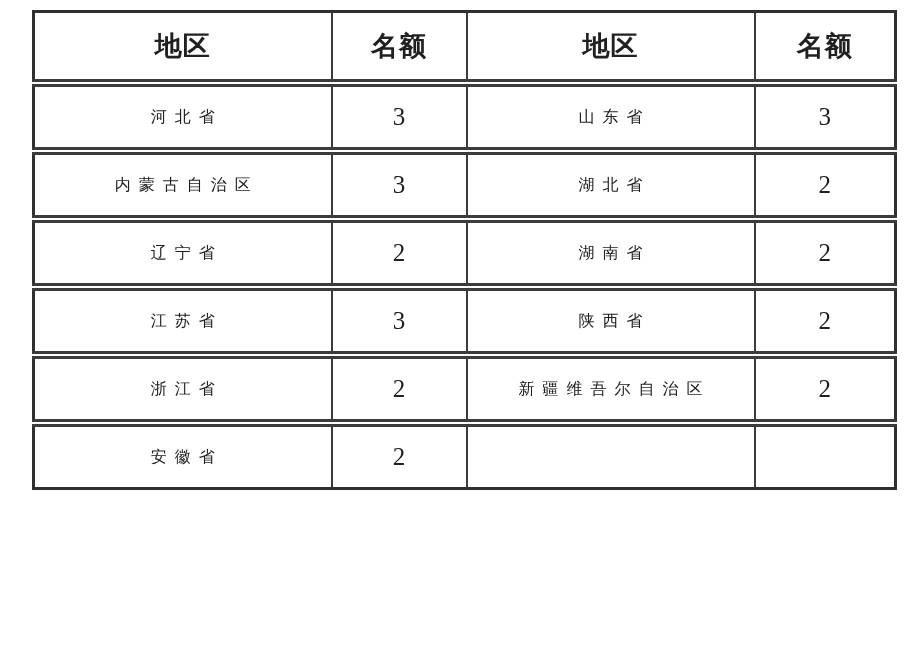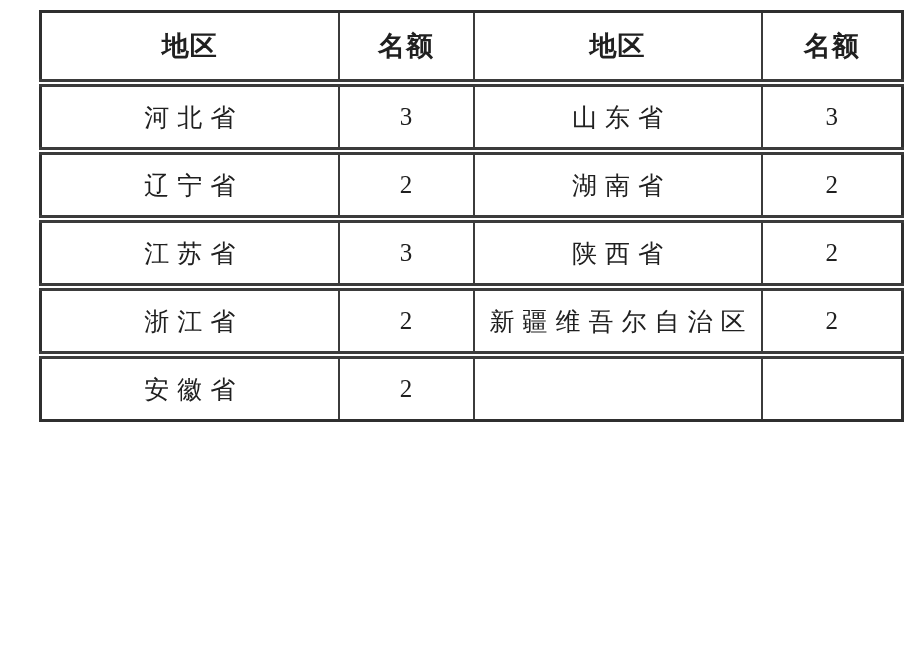--- a/index.html
+++ b/index.html
@@ -10,21 +10,21 @@
   .page {
     position: relative;
     width: 907px;
     height: 648px;
     background: #ffffff;
     overflow: hidden;
     font-family: "Liberation Serif", "DejaVu Serif", serif;
   }
   table.quota-table {
     position: absolute;
-    left: 39px;
+    left: 32px;
     top: 10px;
     width: 862px;
     border-collapse: collapse;
     table-layout: fixed;
     background: #ffffff;
     border: 3px solid #2f2f2f;
   }
   th, td {
     border-left: 2px solid #3b3b3b;
     border-right: 2px solid #3b3b3b;
@@ -37,21 +37,21 @@
   }
   thead th {
     height: 66px;
     font-family: "Liberation Sans", "DejaVu Sans", sans-serif;
     font-weight: bold;
     font-size: 27px;
     letter-spacing: 1px;
   }
   tbody td {
     height: 60px;
-    font-size: 25px;
+    font-size: 16px;
     
     border-top: 8px double #3b3b3b;
   }
   td.region {
     letter-spacing: 8px;
     padding-left: 8px; 
   }
   td.quota {
     letter-spacing: 0;
     font-size: 25px;
@@ -77,20 +77,26 @@
       </tr>
     </thead>
     <tbody>
       <tr>
         <td class="region">河北省</td>
         <td class="quota">3</td>
         <td class="region">山东省</td>
         <td class="quota">3</td>
       </tr>
       <tr>
+        <td class="region">内蒙古自治区</td>
+        <td class="quota">3</td>
+        <td class="region">湖北省</td>
+        <td class="quota">2</td>
+      </tr>
+      <tr>
         <td class="region">辽宁省</td>
         <td class="quota">2</td>
         <td class="region">湖南省</td>
         <td class="quota">2</td>
       </tr>
       <tr>
         <td class="region">江苏省</td>
         <td class="quota">3</td>
         <td class="region">陕西省</td>
         <td class="quota">2</td>

